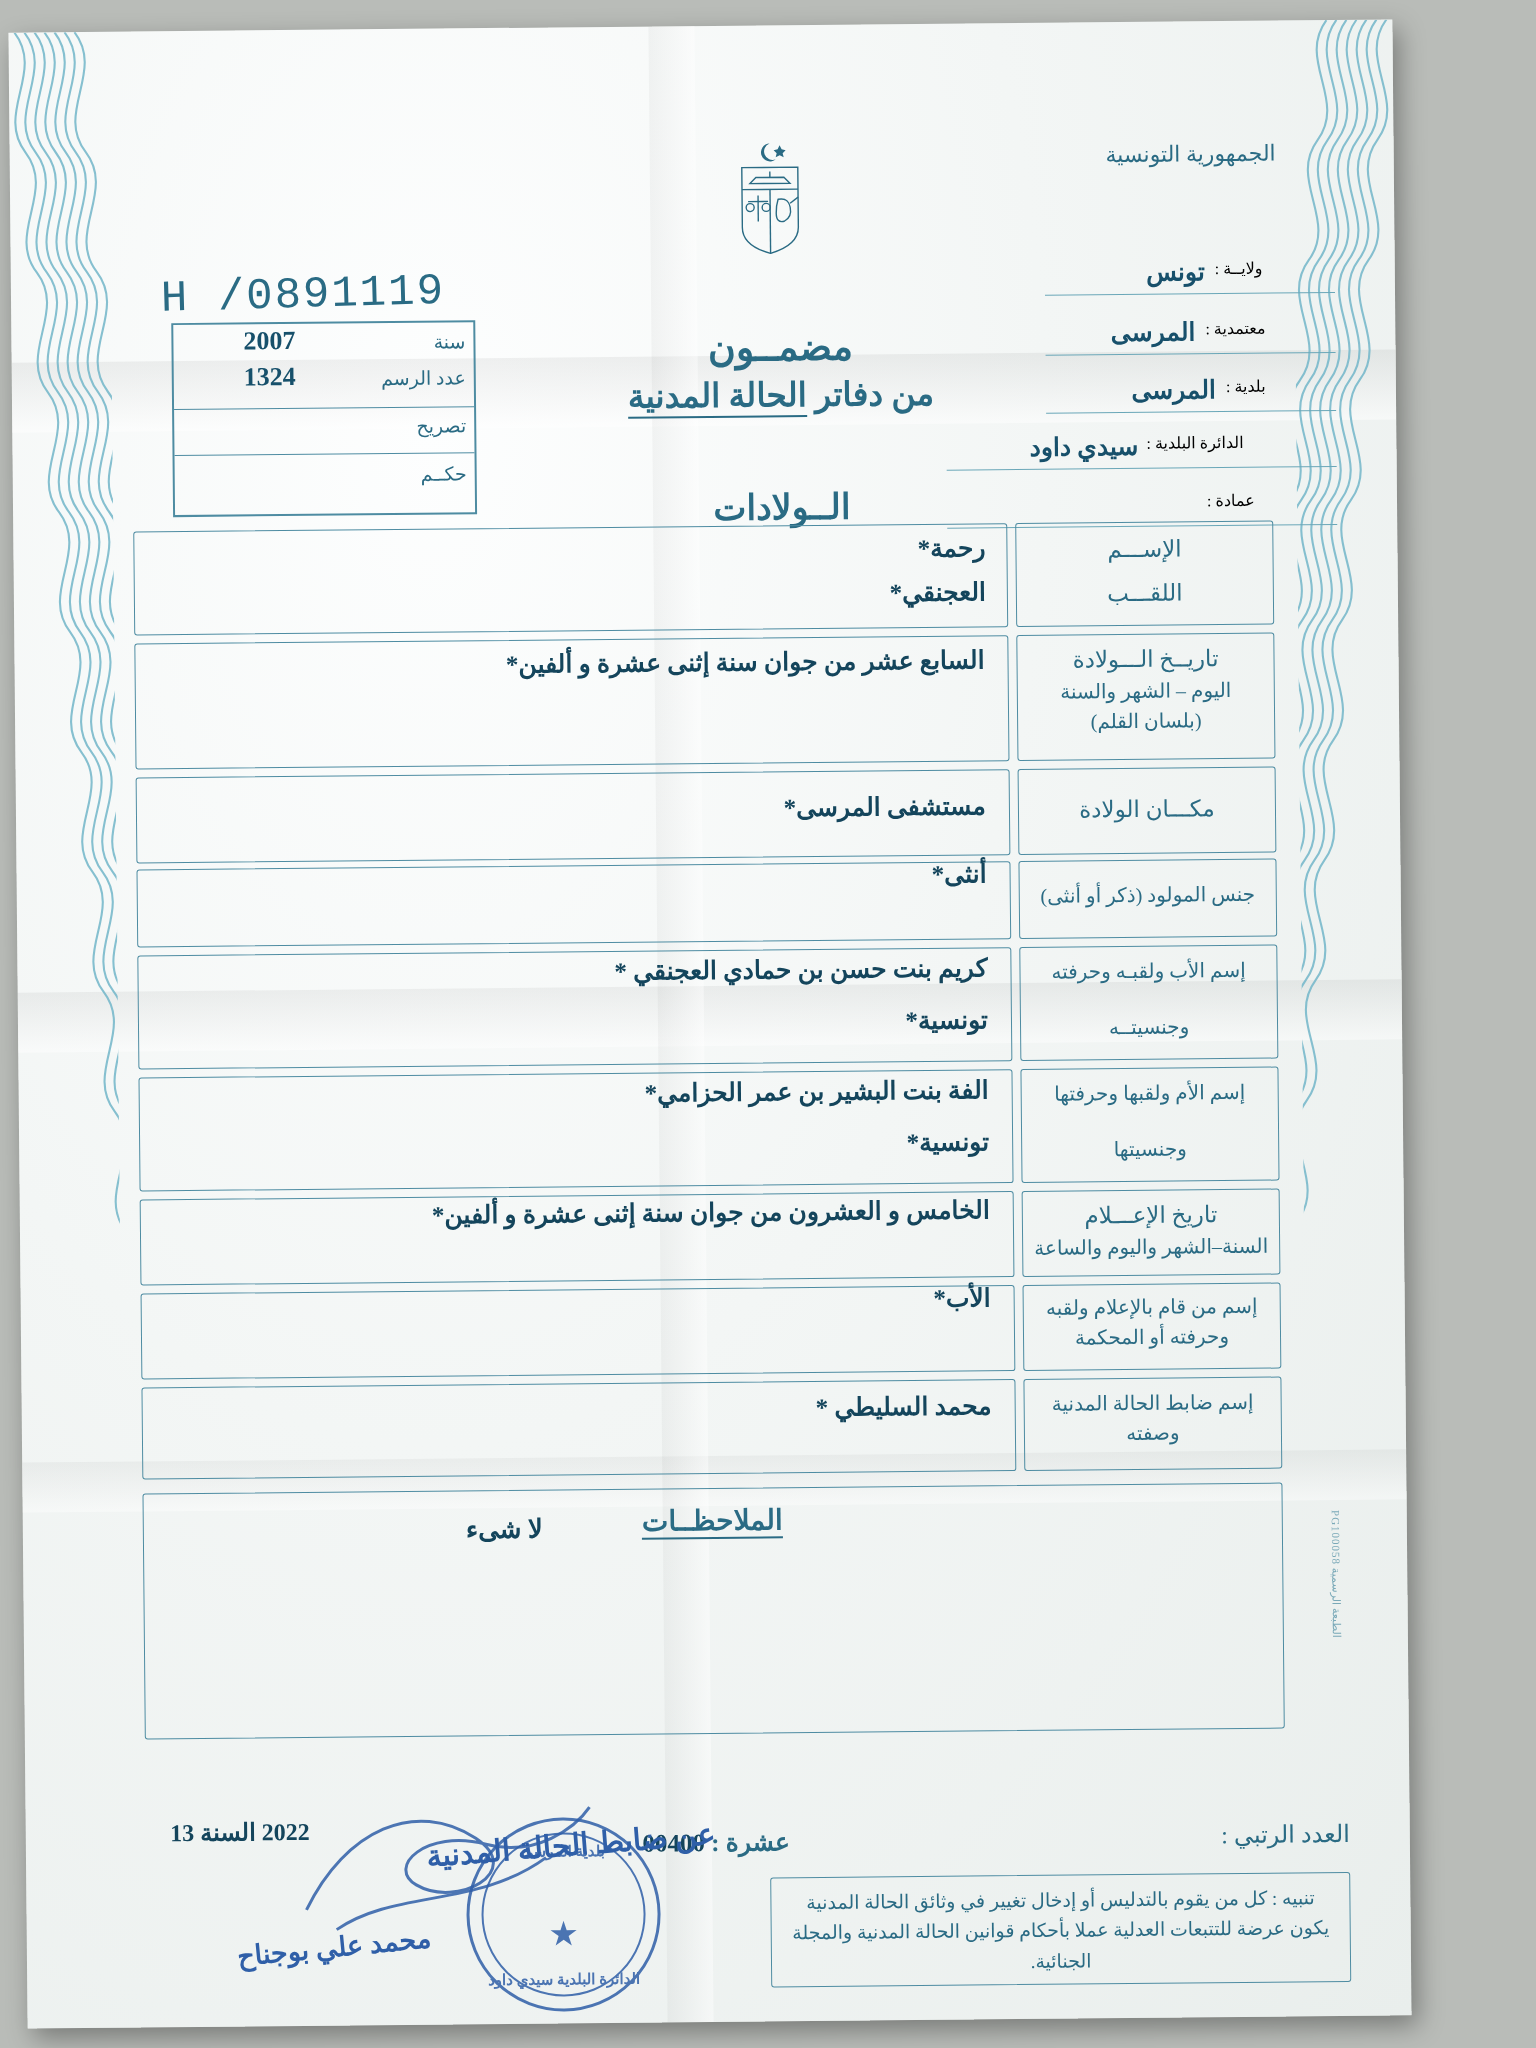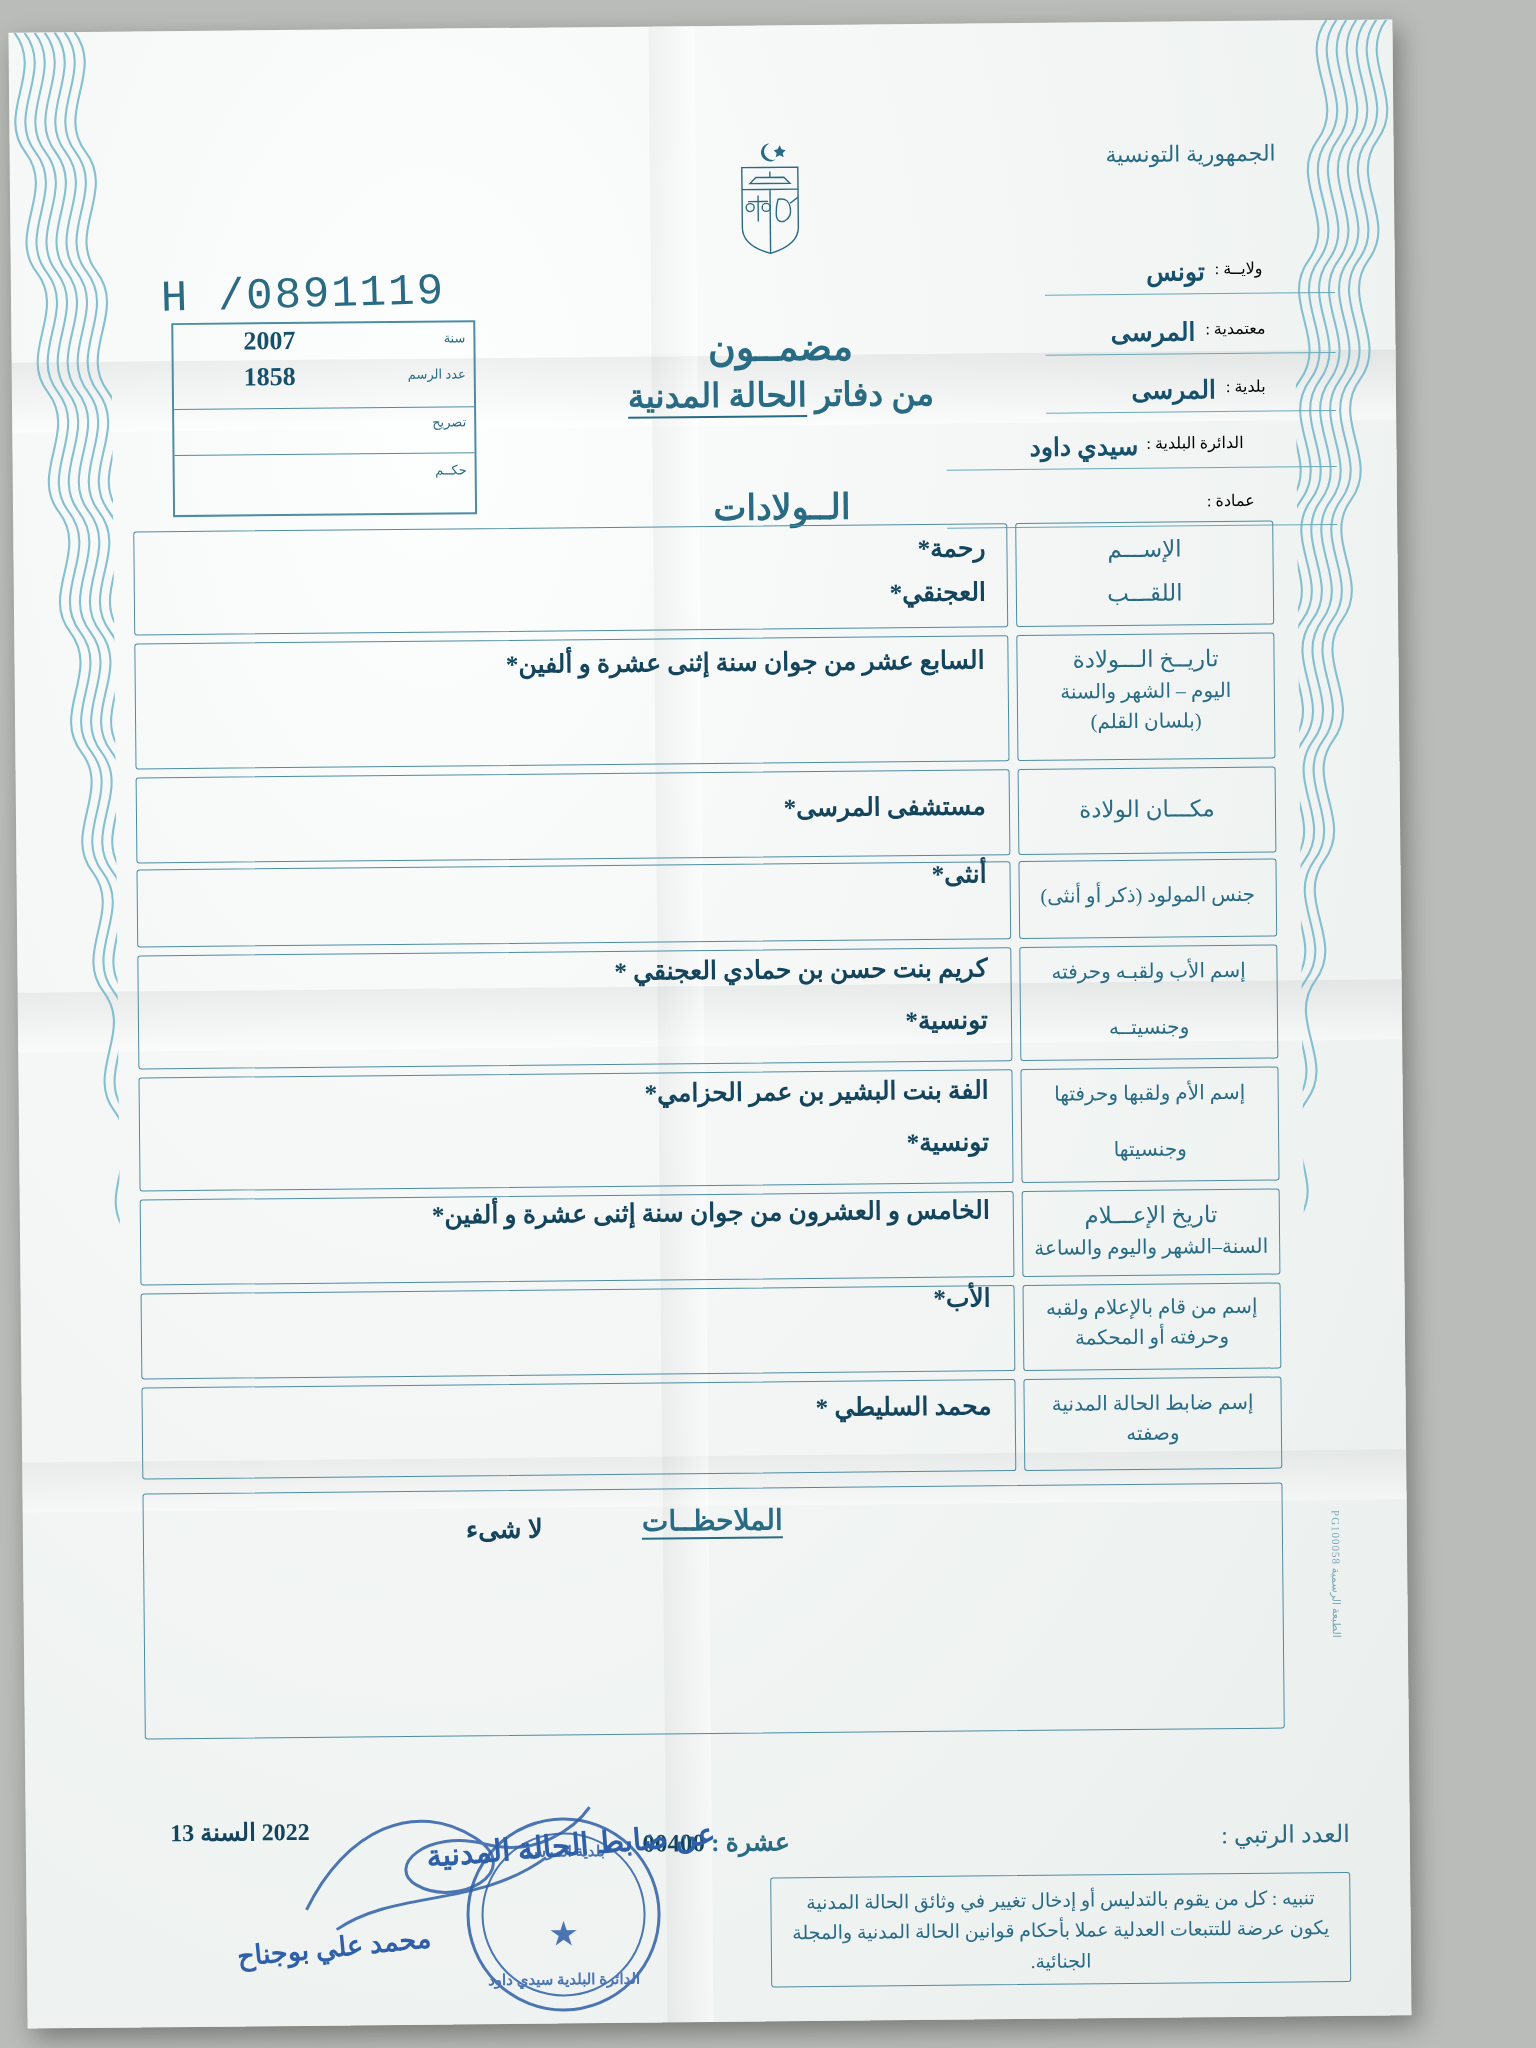--- a/index.html
+++ b/index.html
@@ -46,21 +46,21 @@
   
   .rblock{position:absolute;right:60px;font-size:21px;color:#2a6b84;text-align:right;}
   #republic{top:120px;right:118px;font-size:22px;}
   .rlabel{position:absolute;text-align:left;}
   .rval{position:absolute;font-weight:bold;color:#17506b;text-align:right;}
   .rline{position:absolute;height:0;border-top:1.6px solid #6aa7b8;}
 
   
   #serial{position:absolute;left:150px;top:240px;font-family:"Liberation Mono", monospace;font-size:44px;color:#2a6b84;letter-spacing:2px;transform:rotate(-1deg);}
   #numbox{position:absolute;left:160px;top:292px;width:300px;height:190px;border:2px solid #4e8ca2;}
-  .nb-lab{position:absolute;right:8px;font-size:13px;color:#2a6b84;text-align:right;}
+  .nb-lab{position:absolute;right:8px;font-size:19px;color:#2a6b84;text-align:right;}
   .nb-val{position:absolute;left:70px;font-weight:bold;font-size:26px;color:#17506b;}
   .nb-sep{position:absolute;left:0;right:0;border-top:1.6px solid #4e8ca2;}
 
   
   #table{position:absolute;left:120px;top:500px;width:1140px;}
   .cell{position:absolute;border:1.8px solid #4e8ca2;border-radius:3px;box-sizing:border-box;background:transparent;}
   .lab{position:absolute;right:0;text-align:center;color:#2a6b84;font-size:23px;line-height:1.35;}
   .val{position:absolute;color:#14455c;font-weight:bold;font-size:25px;text-align:center;}
 
   .small{font-size:20px;}
@@ -171,21 +171,21 @@
     <span class="uline">الحالة المدنية</span>
   </div>
   <div class="hdr-title" id="births">الــولادات</div>
 
   <div id="serial">H /0891119</div>
 
   <div id="numbox">
     <div class="nb-lab" style="top:8px;">سنة</div>
     <div class="nb-val" style="top:2px;">2007</div>
     <div class="nb-lab" style="top:44px;">عدد الرسم</div>
-    <div class="nb-val" style="top:38px;">1858</div>
+    <div class="nb-val" style="top:38px;">1324</div>
     <div class="nb-sep" style="top:84px;"></div>
     <div class="nb-lab" style="top:92px;">تصريح</div>
     <div class="nb-sep" style="top:130px;"></div>
     <div class="nb-lab" style="top:140px;margin-left:8px;">حكــم</div>
   </div>
 
   <div id="table">
 
     <div class="cell" style="right:0;   top:0;   width:258px; height:104px;"></div>
     <div class="cell" style="right:266px;top:0;  width:874px; height:104px;"></div>

